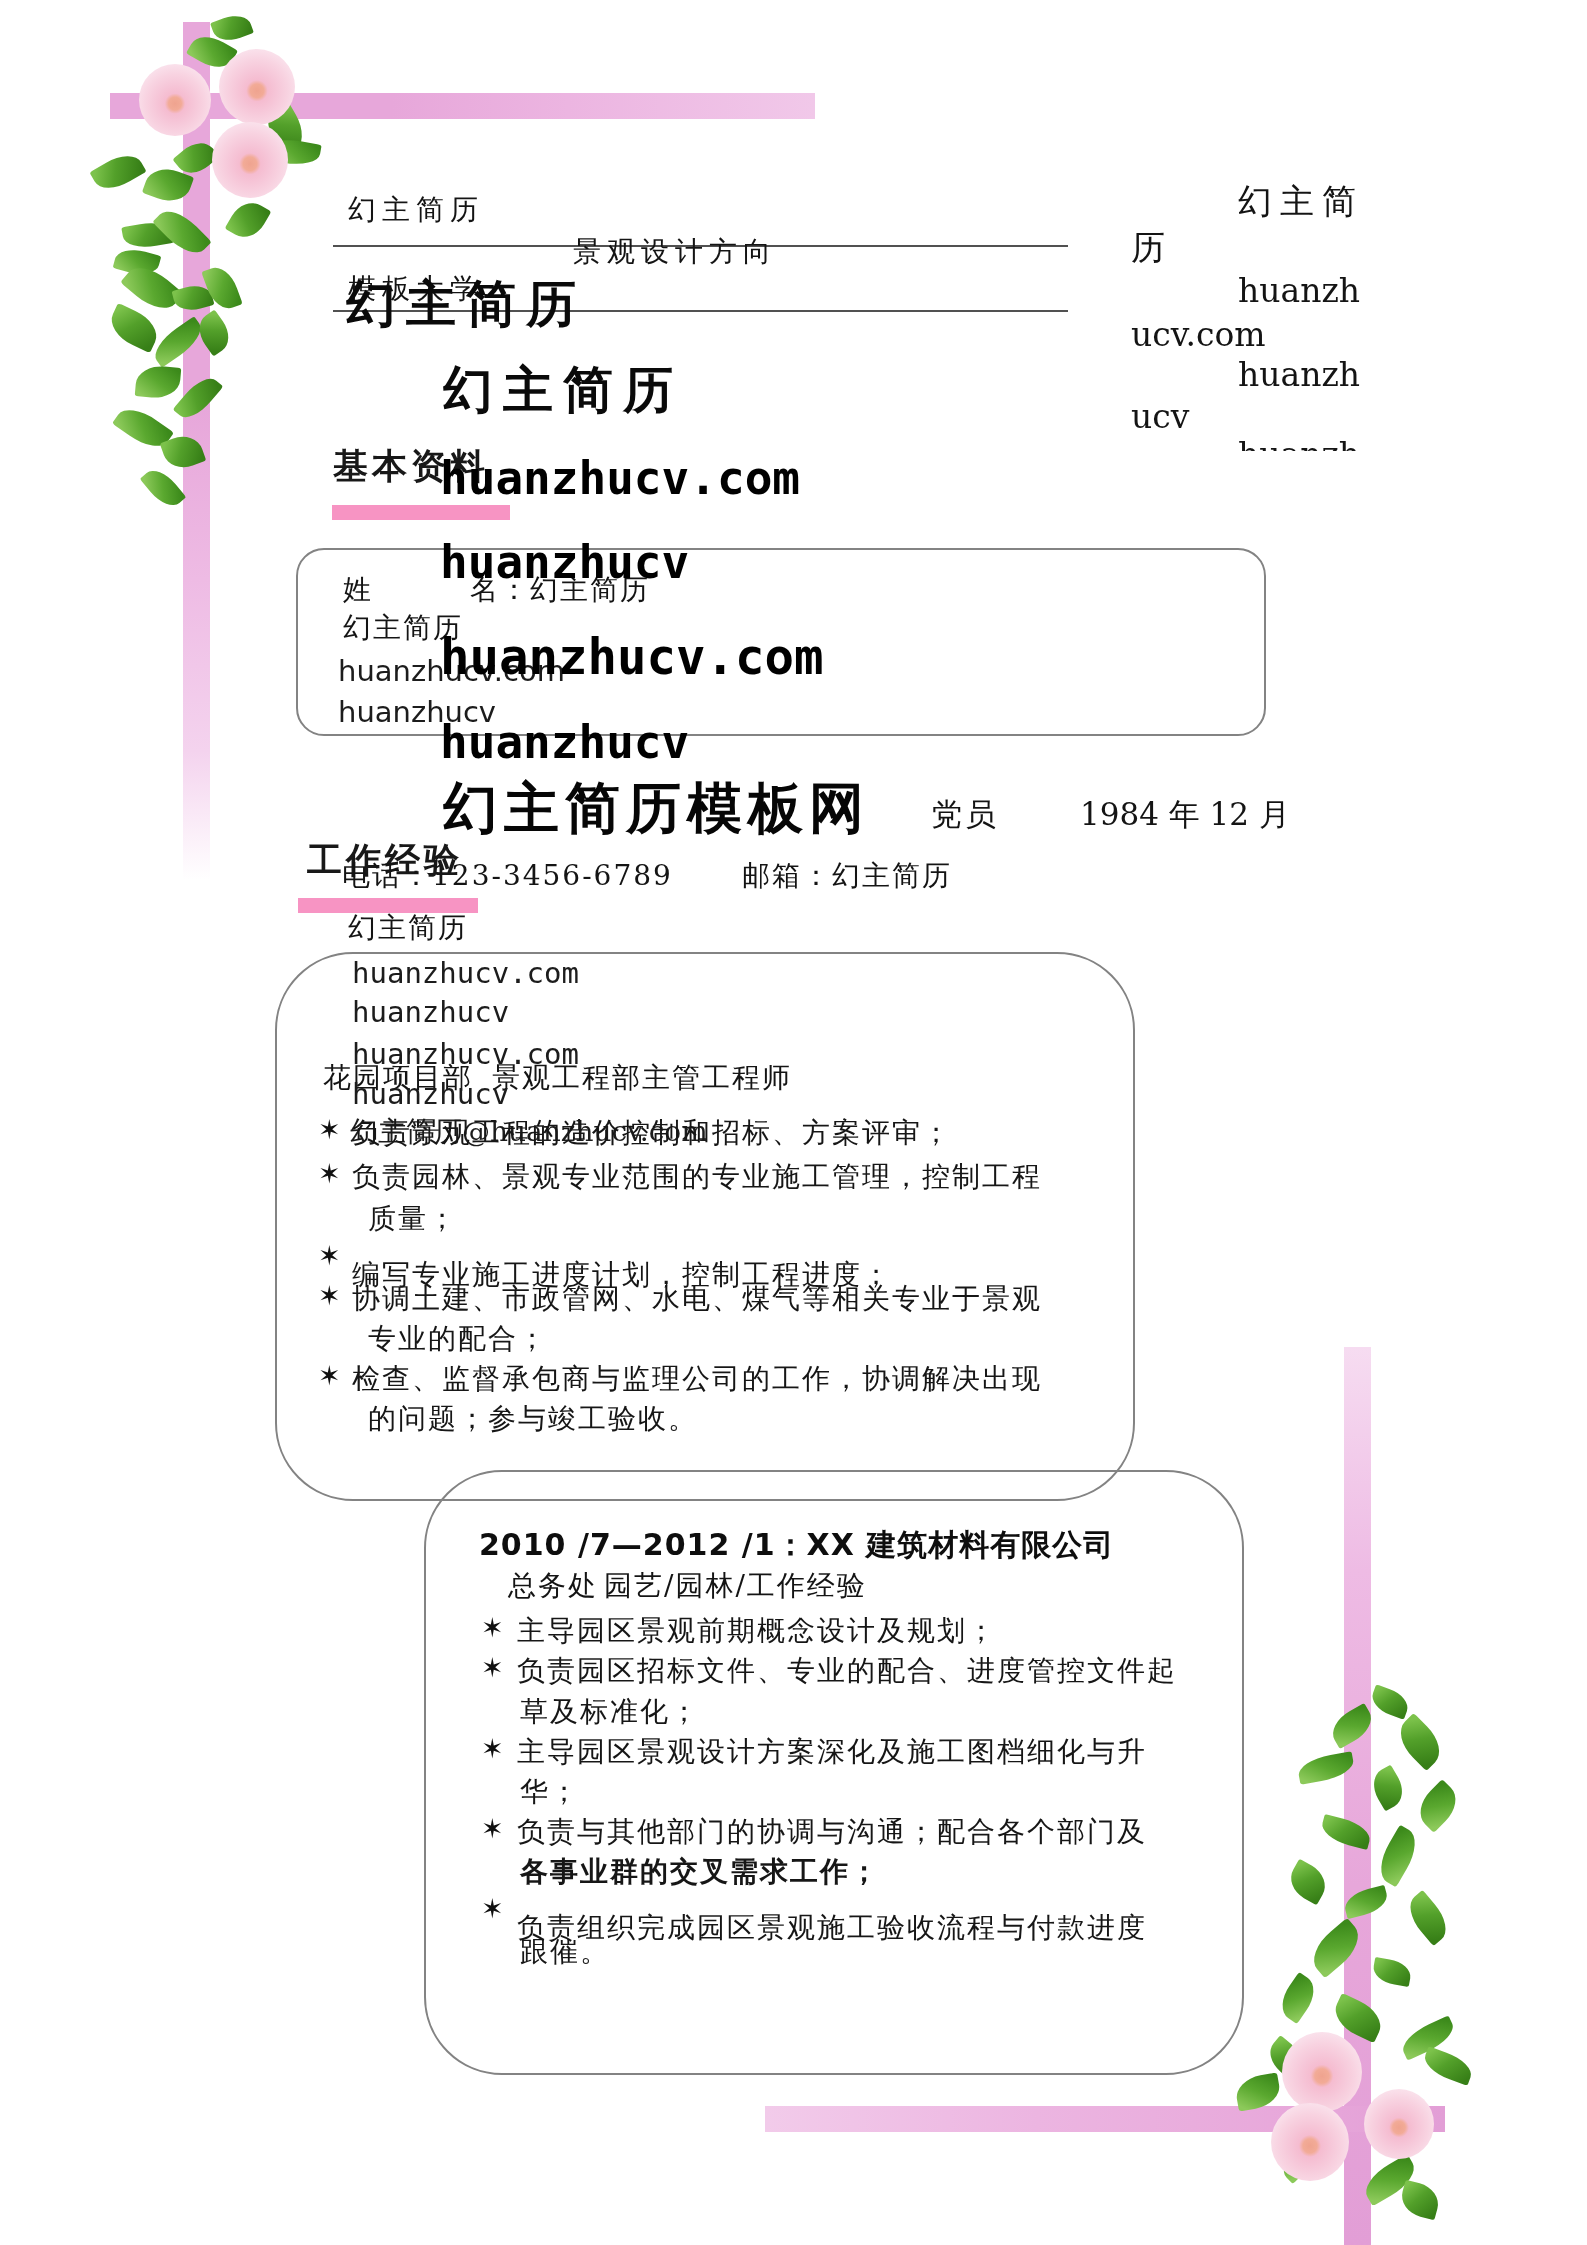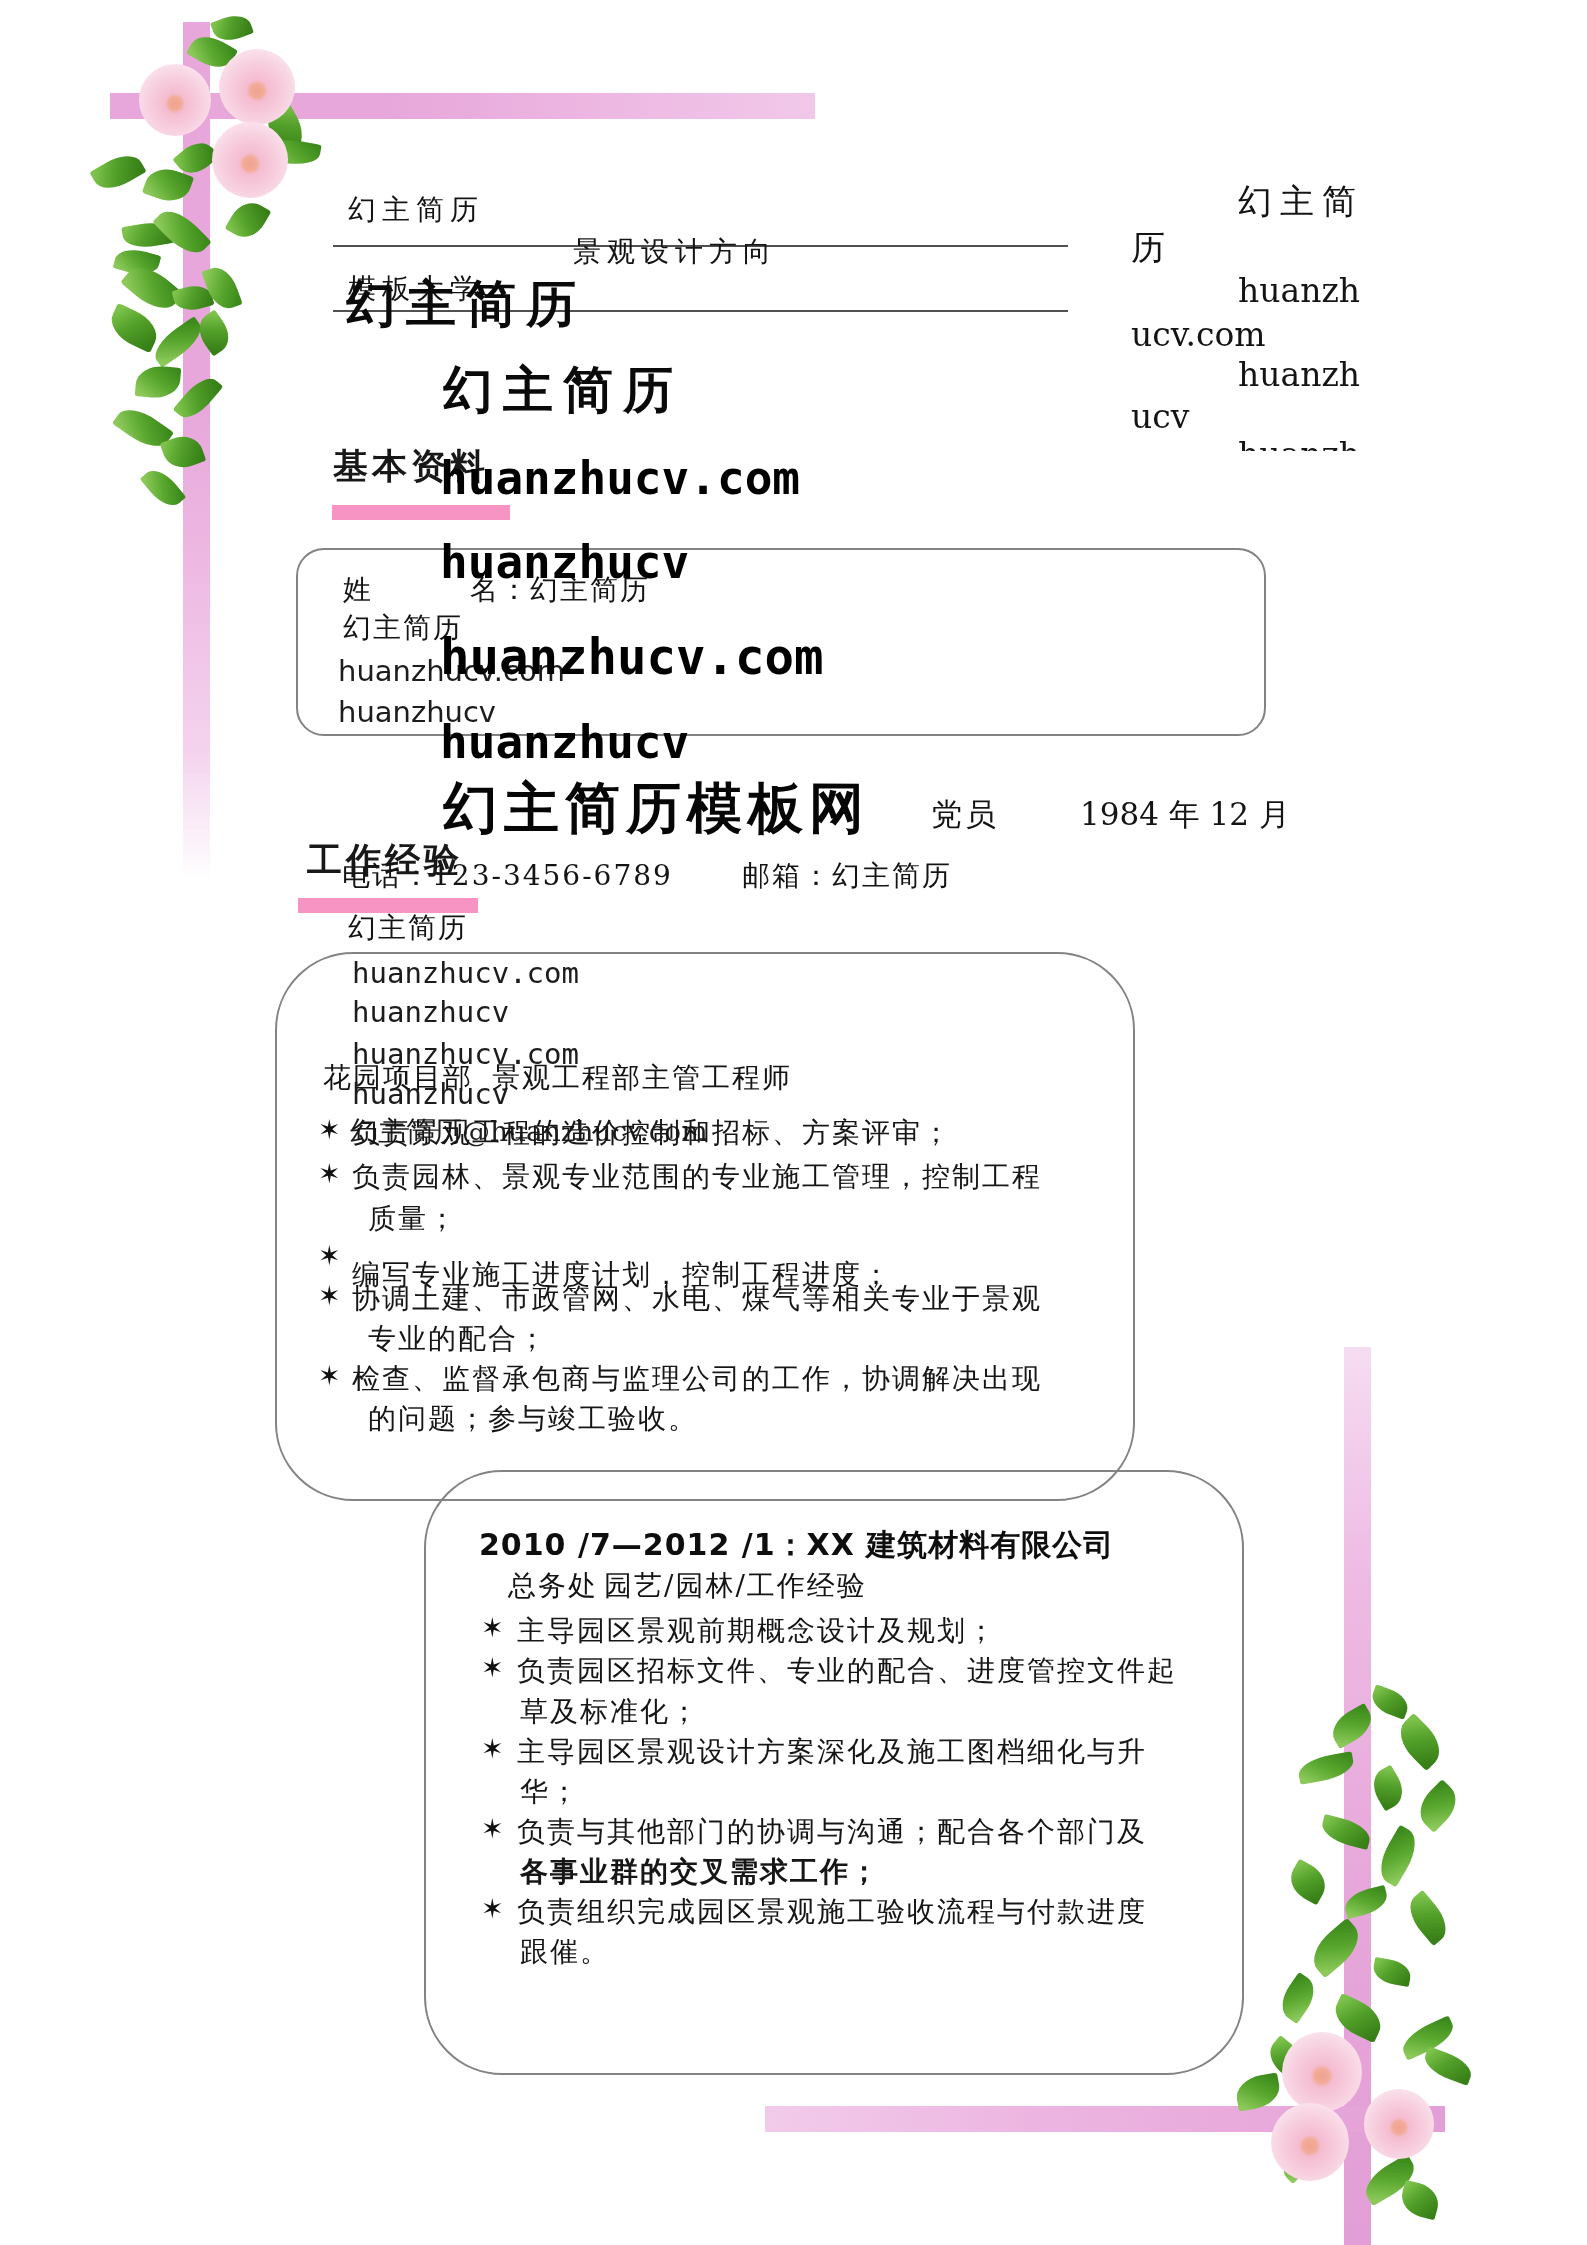--- a/index.html
+++ b/index.html
@@ -201,21 +201,21 @@
       </div>
       <div class="bullet-row" style="top: 1813px; left: 0px;">
         <span class="star" style="left: 481px; top: 0px;">✶</span>
         <span class="btxt" style="left: 517px; top: 0px;">负责与其他部门的协调与沟通；配合各个部门及</span>
       </div>
       <div class="bullet-row" style="top: 1853px; left: 0px;">
         <span class="btxt" style="left: 520px; top: 0px; font-weight: bold;">各事业群的交叉需求工作；</span>
       </div>
       <div class="bullet-row" style="top: 1893px; left: 0px;">
         <span class="star" style="left: 481px; top: 0px;">✶</span>
-        <span class="btxt" style="left: 517px; top: 0px;">负责组织完成园区景观施工验收流程与付款进度</span>
+        <span class="btxt" style="left: 517px; top: 16px;">负责组织完成园区景观施工验收流程与付款进度</span>
       </div>
       <div class="bullet-row" style="top: 1933px; left: 0px;">
         <span class="btxt" style="left: 520px; top: 0px;">跟催。</span>
       </div>
     </div>
 
   <div class="t serif" style="left:1238px;top:182px;font-size:34px;letter-spacing:8px;">幻主简</div>
   <div class="t serif" style="left:1131px;top:228px;font-size:34px;">历</div>
   <div class="t serif" style="left:1238px;top:272px;font-size:33px;">huanzh</div>
   <div class="t serif" style="left:1131px;top:316px;font-size:33px;">ucv.com</div>

